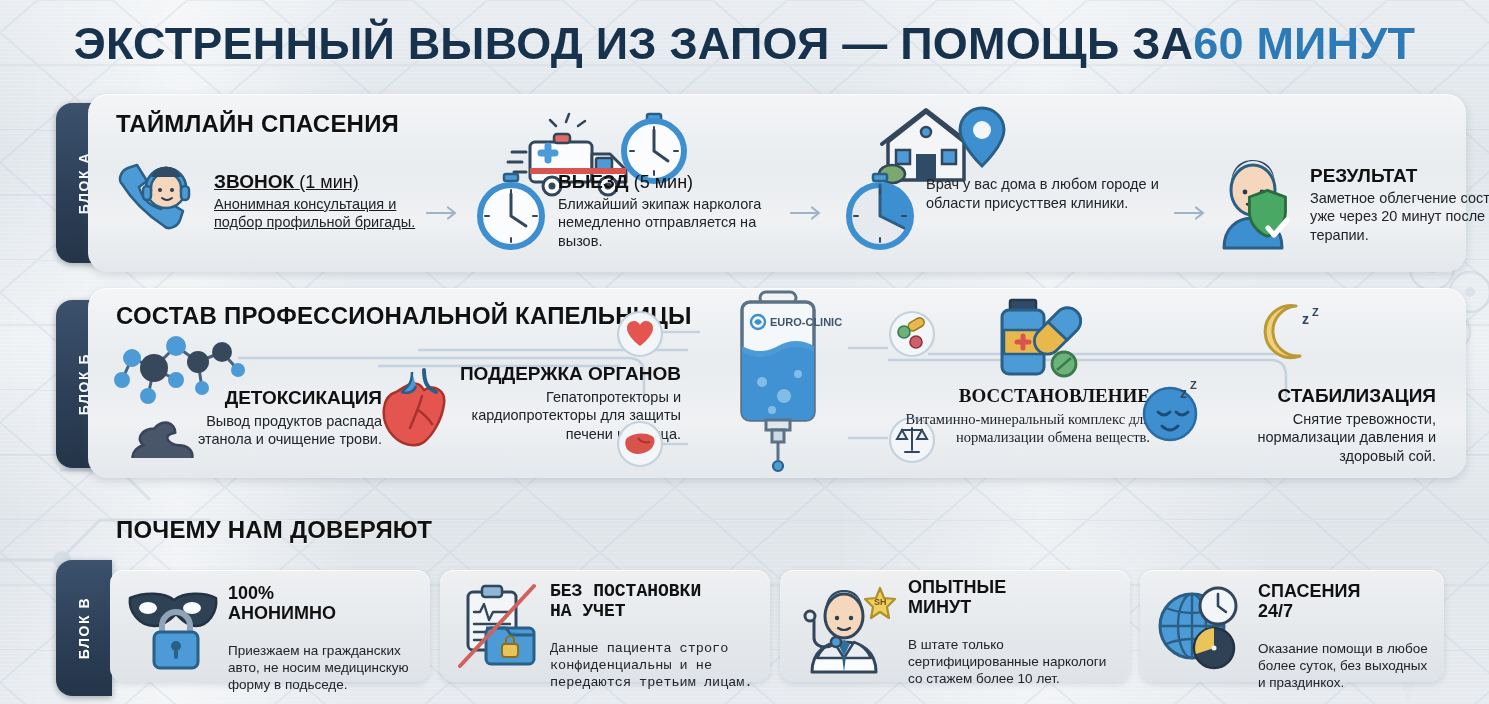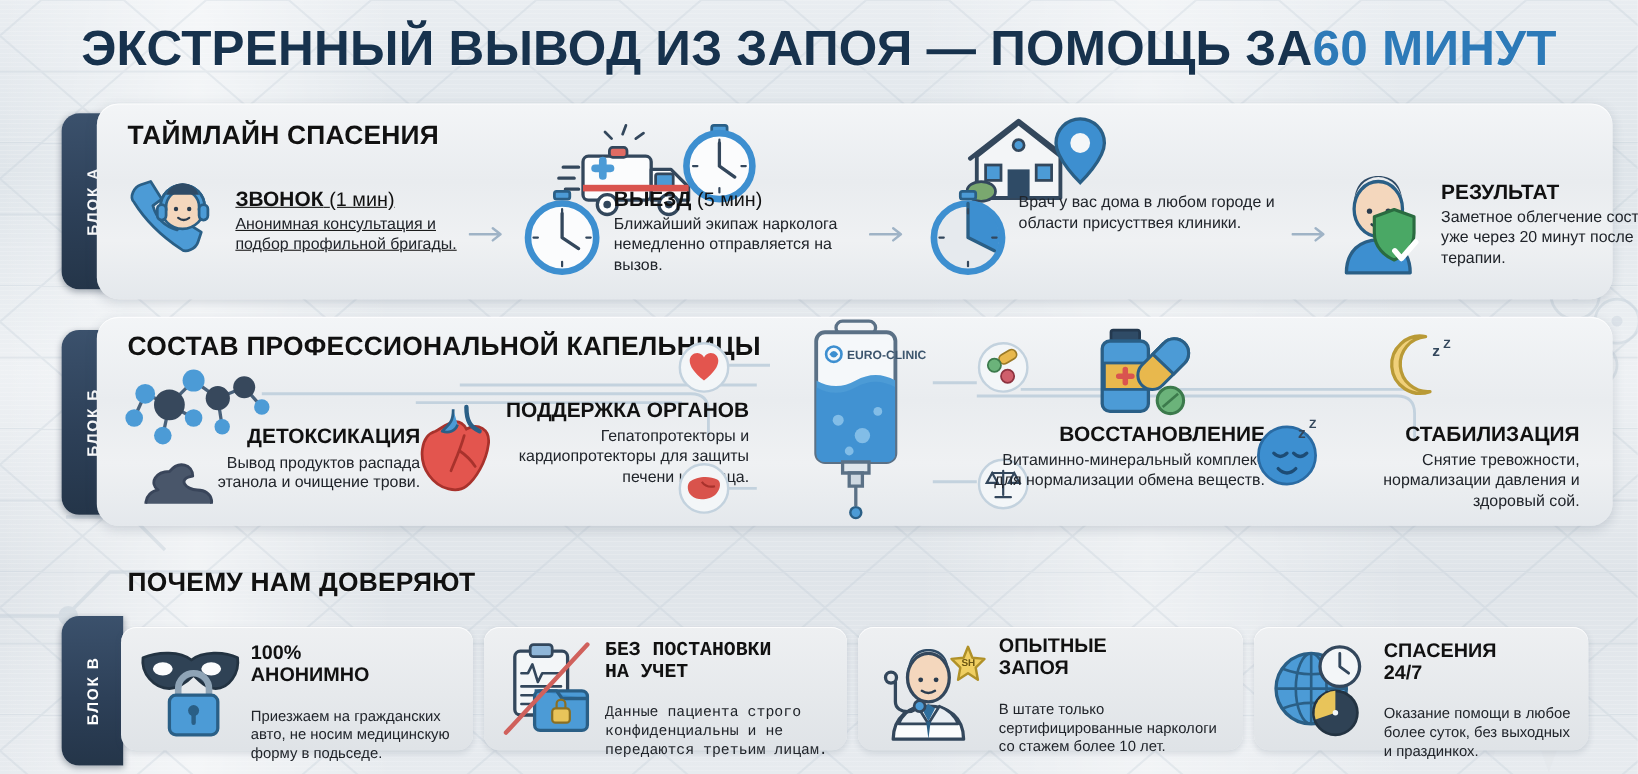--- a/index.html
+++ b/index.html
@@ -401,21 +401,21 @@
       <rect x="22" y="4" width="26" height="10" rx="2" fill="#2f4b66" stroke="#24394f" stroke-width="2.5"></rect>
       <rect x="14" y="14" width="42" height="64" rx="7" fill="#4c9bd6" stroke="#2a5f86" stroke-width="3"></rect>
       <rect x="16" y="34" width="38" height="24" fill="#e8b84d" stroke="#2a5f86" stroke-width="2.5"></rect>
       <path d="M35 40 v12 M29 46 h12" stroke="#d9544f" stroke-width="5" stroke-linecap="round"></path>
       <path d="M66 18 a13 13 0 0 1 19 18 l-20 20 a13 13 0 0 1 -19 -18z" transform="translate(4,-2)" fill="#e8b84d" stroke="#2a5f86" stroke-width="2.8"></path>
       <path d="M70 16 a13 13 0 0 1 19 18 l-10 10 -19 -18z" fill="#4c9bd6" stroke="#2a5f86" stroke-width="2.8"></path>
       <circle cx="76" cy="68" r="12" fill="#6bb37a" stroke="#3c7a4c" stroke-width="2.8"></circle>
       <path d="M69 74 l14 -12" stroke="#3c7a4c" stroke-width="2.4"></path>
     </svg>
   </div>
-  <div class="b-item" style="left:812px; top:98px; width:250px;">
+  <div class="b-item" style="left:812px; top:98px; width:250px;font-family:Liberation Serif, serif;">
     <div class="b-h">ВОССТАНОВЛЕНИЕ</div>
     <div class="b-p">Витаминно-минеральный комплекс для нормализации обмена веществ.</div>
   </div>
 
   <div class="ic" style="left:1168px; top:14px; width:72px; height:62px;">
     <svg viewBox="0 0 72 62" width="72" height="62">
       <path d="M40 4 a26 26 0 1 0 4 50 a22 22 0 0 1 -4 -50z" fill="#f0d07a" stroke="#b99a36" stroke-width="3" stroke-linejoin="round"></path>
       <text x="46" y="22" font-family="Liberation Sans, sans-serif" font-size="14" font-weight="700" fill="#33475c">z</text>
       <text x="56" y="14" font-family="Liberation Sans, sans-serif" font-size="11" font-weight="700" fill="#33475c">Z</text>
     </svg>
@@ -501,21 +501,21 @@
         <path d="M24 40 v18 c0 12 22 12 22 0" fill="none" stroke="#33475c" stroke-width="3" stroke-linecap="round"></path>
         <circle cx="20" cy="36" r="5" fill="none" stroke="#33475c" stroke-width="3"></circle>
         <circle cx="46" cy="62" r="5" fill="#4c9bd6" stroke="#33475c" stroke-width="2.5"></circle>
         <path d="M90 8 l4 10 11 1 -8 8 2 11 -9 -6 -9 6 2 -11 -8 -8 11 -1z" fill="#f0cf62" stroke="#b09128" stroke-width="2.2" stroke-linejoin="round"></path>
         <text x="84" y="25" font-family="Liberation Sans, sans-serif" font-size="9" font-weight="700" fill="#6b5612">SH</text>
       </svg>
     </div>
     <div style="position:absolute; left:128px; top:8px; width:214px;">
       <div class="c-h">
         <div>ОПЫТНЫЕ</div>
-        <div>ЗАПОЯ</div>
+        <div>МИНУТ</div>
       </div>
       <div class="c-p">В штате только сертифицированные наркологи со стажем более 10 лет.</div>
     </div>
   </div>
 
   <div class="c-card" style="left:1052px; width:304px;">
     <div class="ic" style="left:12px; top:10px; width:98px; height:94px;">
       <svg viewBox="0 0 98 94" width="98" height="94">
         <circle cx="40" cy="46" r="32" fill="#4c9bd6" stroke="#2a5f86" stroke-width="3"></circle>
         <g fill="none" stroke="#2a5f86" stroke-width="2.4">

